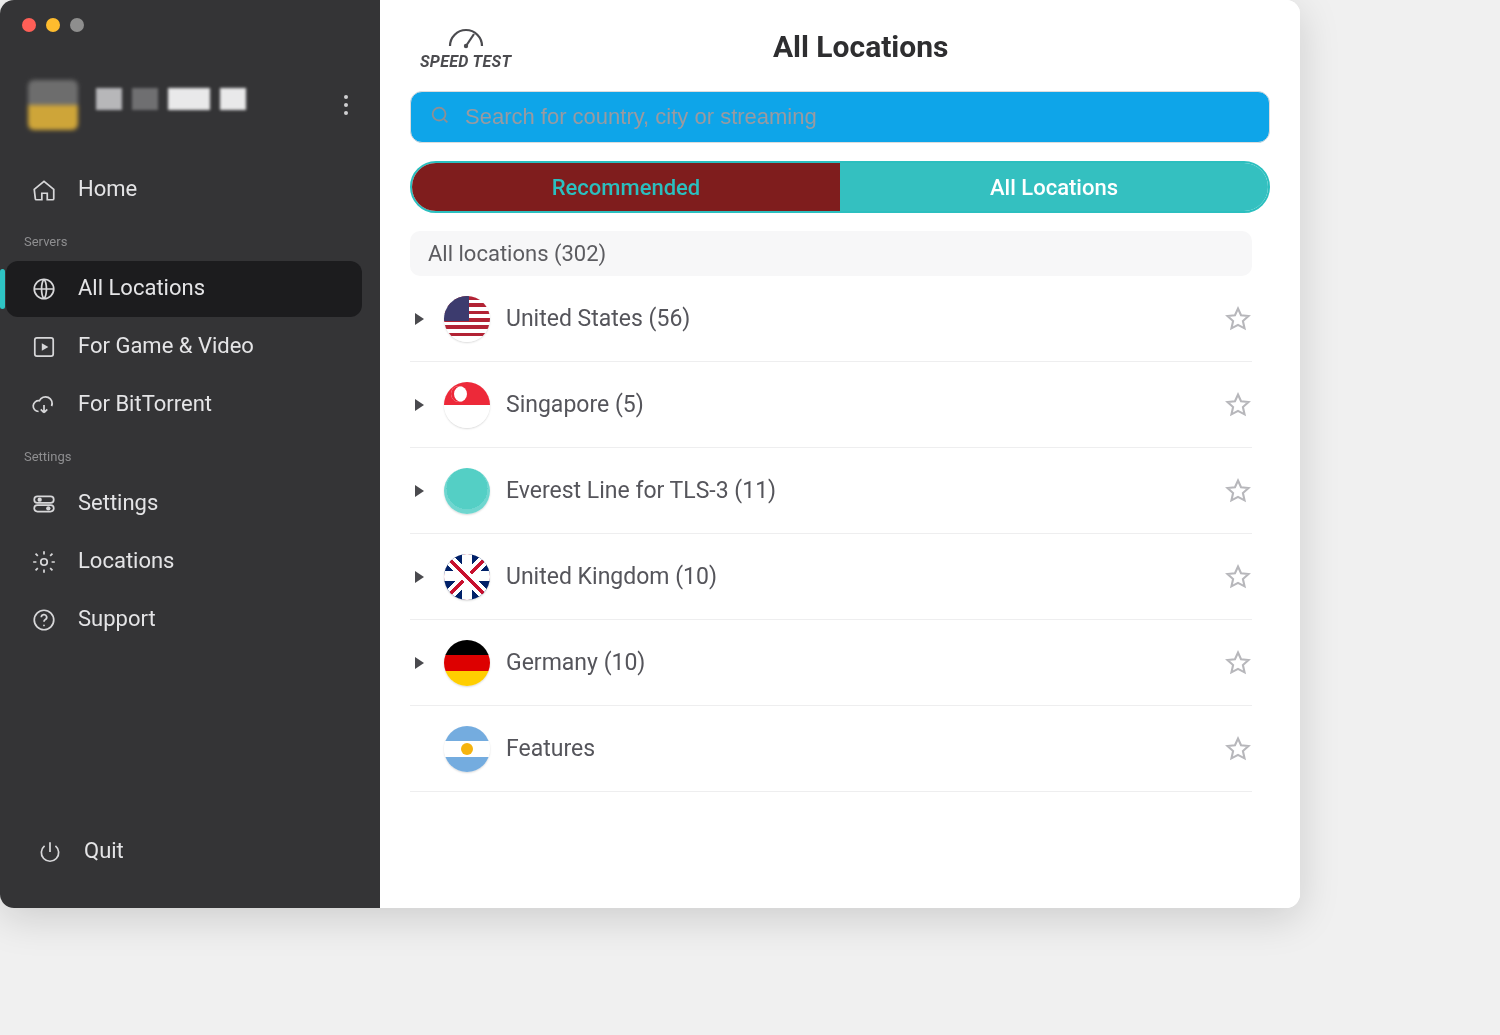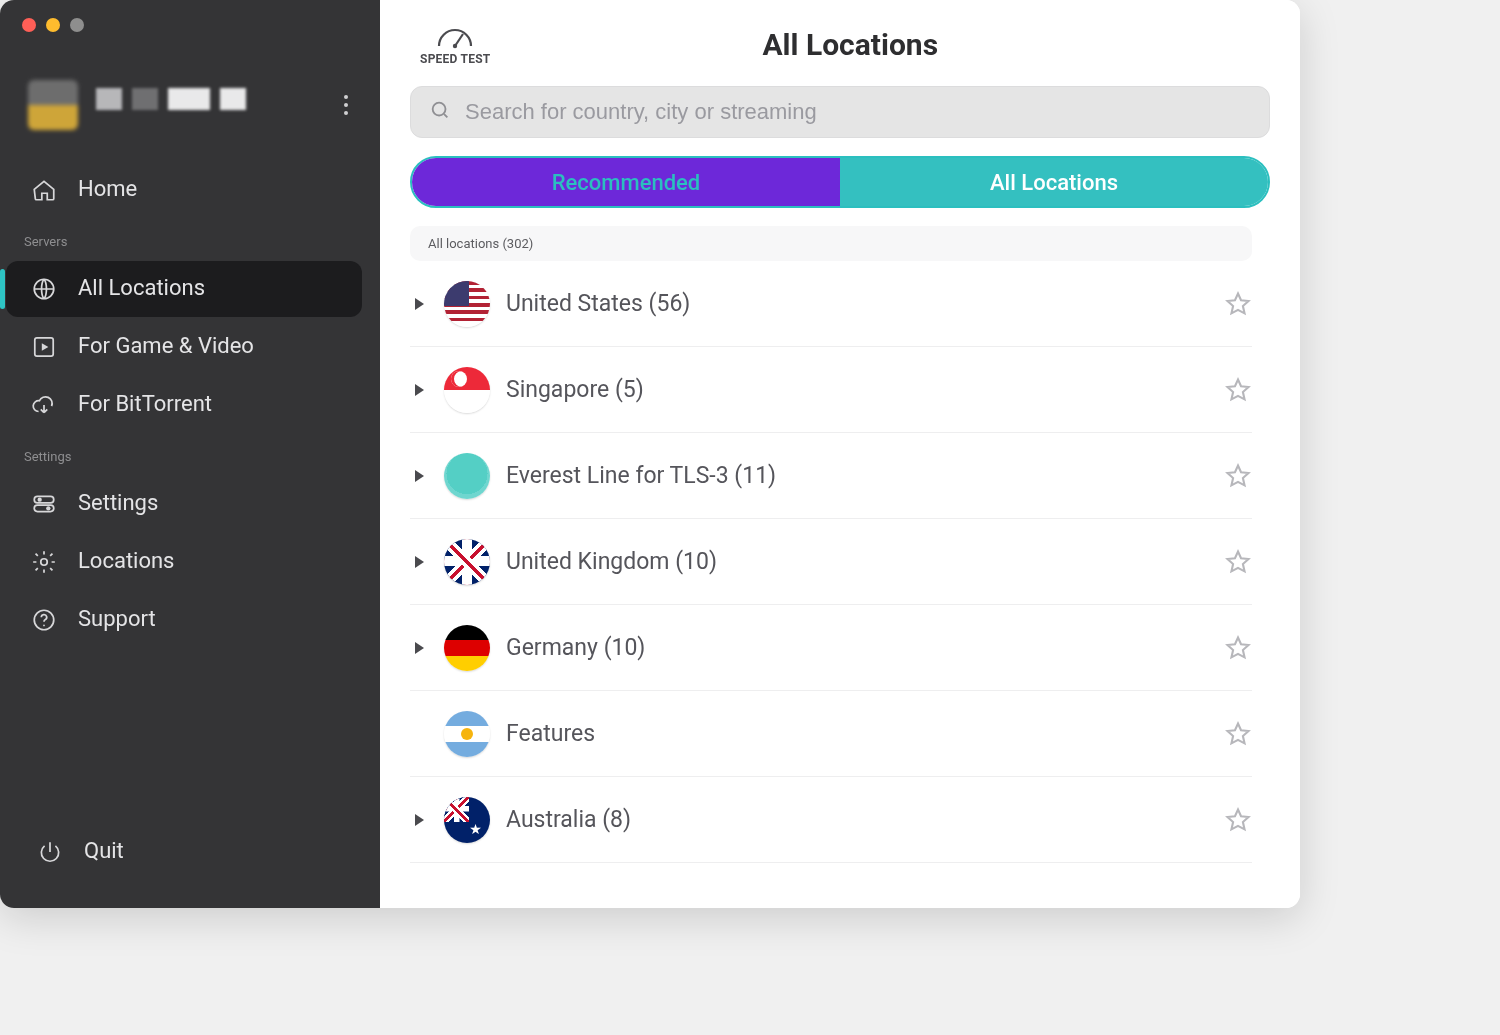--- a/index.html
+++ b/index.html
@@ -130,37 +130,37 @@
     padding: 22px 30px 14px 40px;
     display:flex;
     align-items: center;
   }
   .speed-test {
     display:flex; flex-direction:column; align-items:center;
     cursor:pointer;
     color:#4b4b4f;
   }
   .speed-test .gauge { width:40px; height:28px; }
-  .speed-test-label { font-size:12px; font-weight:700; letter-spacing:.02em; margin-top:2px; color:#4b4b4f;}
+  .speed-test-label { font-size:16px; font-weight:700; letter-spacing:.02em; margin-top:2px; color:#4b4b4f;font-style:italic;}
   .page-title {
     flex:1;
     text-align:center;
     font-size:30px;
     font-weight:700;
     color:#2e2e30;
     margin-left:-60px;
   }
 
   .search-wrap { padding: 6px 30px 12px 30px; }
   .search {
     width:100%;
     height: 52px;
     border: 1px solid #dcdcdd;
     border-radius: 12px;
-    background: #e5e5e5;
+    background: #0ea5e9;
     display:flex;
     align-items:center;
     padding: 0 18px;
     gap: 14px;
   }
   .search svg { width:22px; height:22px; stroke:#8f8f93; fill:none; stroke-width:2;}
   .search input {
     flex:1;
     border:none; background:transparent;
     font-size: 22px;
@@ -177,30 +177,30 @@
     overflow:hidden;
     height: 52px;
   }
   .tab {
     flex:1;
     display:flex; align-items:center; justify-content:center;
     font-size: 22px;
     font-weight:500;
     cursor:pointer;
   }
-  .tab.inactive { background:#6d28d9; color:#2bbfbf; }
+  .tab.inactive { background:#7f1d1d; color:#2bbfbf; }
   .tab.active { background:#34c0c0; color:#fff; }
 
   .list-header {
     margin: 8px 48px 0 30px;
     background:#f7f7f8;
     border-radius: 10px;
     padding: 10px 18px;
     color:#5c5c60;
-    font-size:13px;
+    font-size:22px;
   }
 
   .list {
     flex:1;
     overflow-y:auto;
     padding: 0 48px 20px 30px;
   }
   .row {
     display:flex;
     align-items:center;
@@ -491,28 +491,16 @@
             <svg viewBox="0 0 12 14">
               <path d="M2 1v12l9-6z"></path>
             </svg>
           </span>
           <span class="flag flag-ar"></span>
           <span class="row-label">Features</span>
           <span class="star"><svg viewBox="0 0 24 24">
               <path d="m12 3 2.6 5.8 6.4.6-4.8 4.4 1.4 6.2L12 17l-5.6 3 1.4-6.2L3 9.4l6.4-.6z"></path>
             </svg></span>
         </div>
-        <div class="row">
-          <span class="disclosure">
-            <svg viewBox="0 0 12 14">
-              <path d="M2 1v12l9-6z"></path>
-            </svg>
-          </span>
-          <span class="flag flag-au"></span>
-          <span class="row-label">Australia (8)</span>
-          <span class="star"><svg viewBox="0 0 24 24">
-              <path d="m12 3 2.6 5.8 6.4.6-4.8 4.4 1.4 6.2L12 17l-5.6 3 1.4-6.2L3 9.4l6.4-.6z"></path>
-            </svg></span>
-        </div>
       </div>
 
   </main>
 </div>
 
 </body></html>

